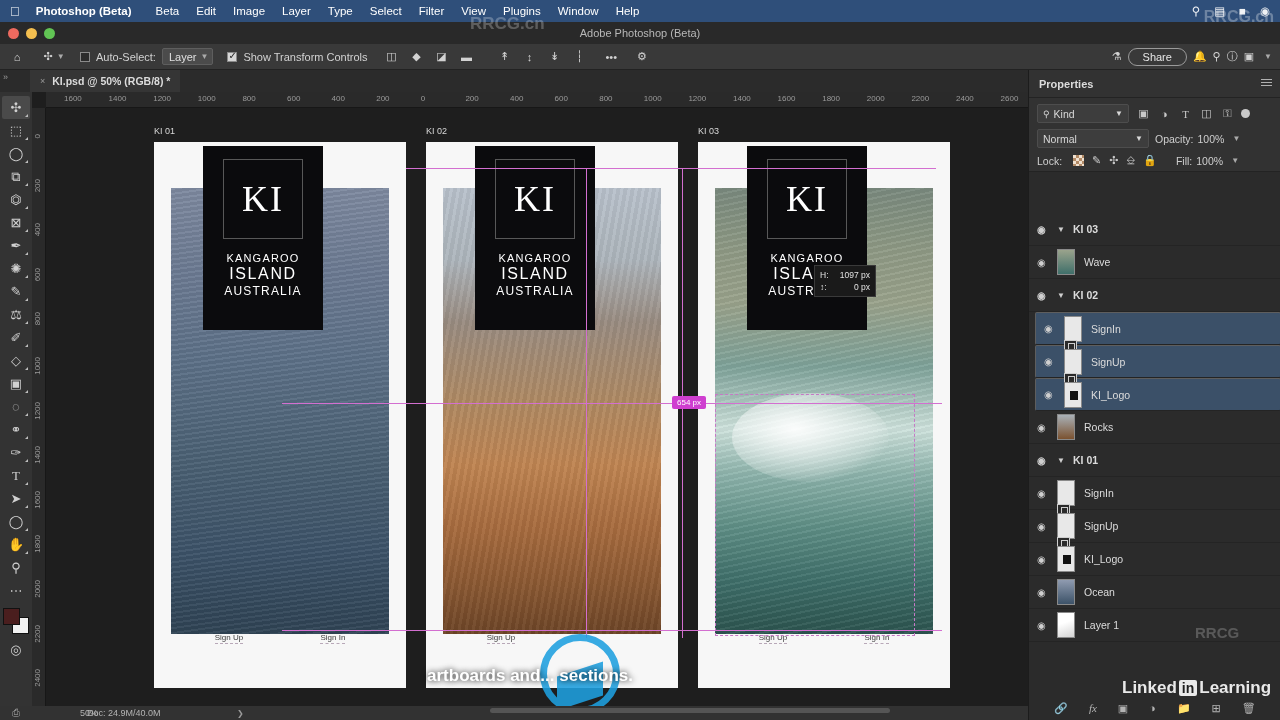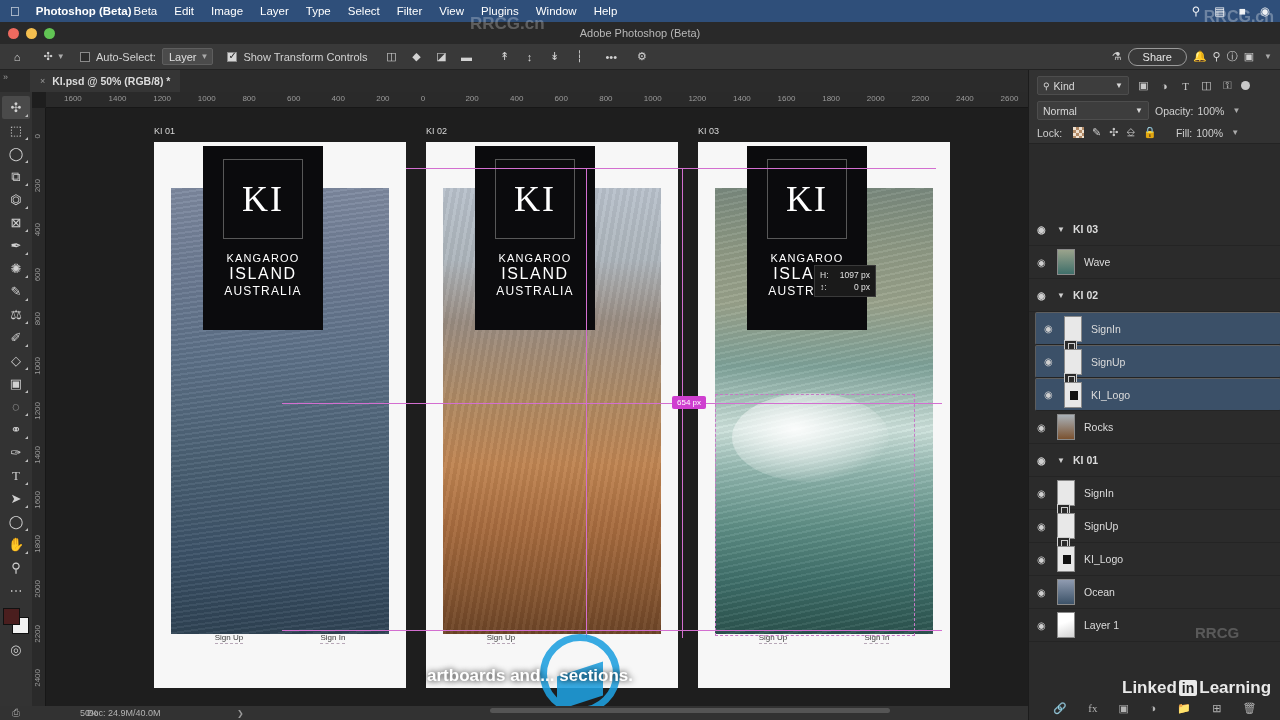--- a/index.html
+++ b/index.html
@@ -3,21 +3,21 @@
 <meta charset="utf-8">
 <style>
   * { box-sizing: border-box; margin:0; padding:0; }
   html,body { width:1280px; height:720px; overflow:hidden; background:#1e1e1e;
     font-family:"Liberation Sans", sans-serif; }
 
   
   .macbar{position:absolute;left:0;top:0;width:1280px;height:22px;
     background:#2f4f7a;display:flex;align-items:center;color:#fff;font-size:11.5px;}
   .macbar .apple{margin:0 16px 0 10px;font-size:13px;}
-  .macbar .appname{font-weight:bold;margin-right:2px;}
+  .macbar .appname{font-weight:bold;margin-right:24px;}
   .macbar .mi{margin-right:17px;}
   .macbar .right{margin-left:auto;display:flex;align-items:center;gap:14px;padding-right:10px;}
   .macbar .right span{opacity:.92;}
 
   
   .titlebar{position:absolute;left:0;top:22px;width:1280px;height:22px;background:#292929;}
   .traffic{position:absolute;left:8px;top:6px;display:flex;gap:7px;}
   .traffic i{width:11px;height:11px;border-radius:50%;display:block;}
   .t-red{background:#ed6a5f;} .t-yel{background:#f4bf4f;} .t-grn{background:#61c454;}
   .doctitle{position:absolute;left:0;top:0;width:1280px;height:22px;line-height:22px;
@@ -429,20 +429,24 @@
 <div class="statusbar">
   <span class="ico">⎙</span>
   <span class="zoom">50%</span>
   <span class="doc">Doc: 24.9M/40.0M</span>
   <span class="arr">❯</span>
 </div>
 <div class="hscroll"></div>
 
 <div class="rightcol">
 
+  <div class="panelhdr" style="height:28px;">
+    <span>Properties</span>
+    <span class="menu"></span>
+  </div>
 
 
   <div class="layerstools">
     <div class="rowa">
       <span class="kindsel">
         <span style="margin-right:4px;font-size:9px;">⚲</span>
         <span>Kind</span>
         <span class="cv">▼</span>
       </span>
       <span class="filterico">
@@ -553,21 +557,21 @@
       </div>
       <div class="lrow">
         <span class="eye">◉</span>
         <span class="thumb lay1"></span>
         <span class="lname">Layer 1</span>
       </div>
     </div>
 
   <div class="panelfooter">
     <span>🔗</span>
-    <span style="font-family:'Liberation Serif',serif;">fx</span>
+    <span style="font-family:'Liberation Serif',serif;font-style:italic;">fx</span>
     <span>▣</span>
     <span>◑</span>
     <span>📁</span>
     <span>⊞</span>
     <span>🗑</span>
   </div>
 </div>
 
 <div class="wm wm-rrcg3">RRCG</div>
 <div class="lil">

